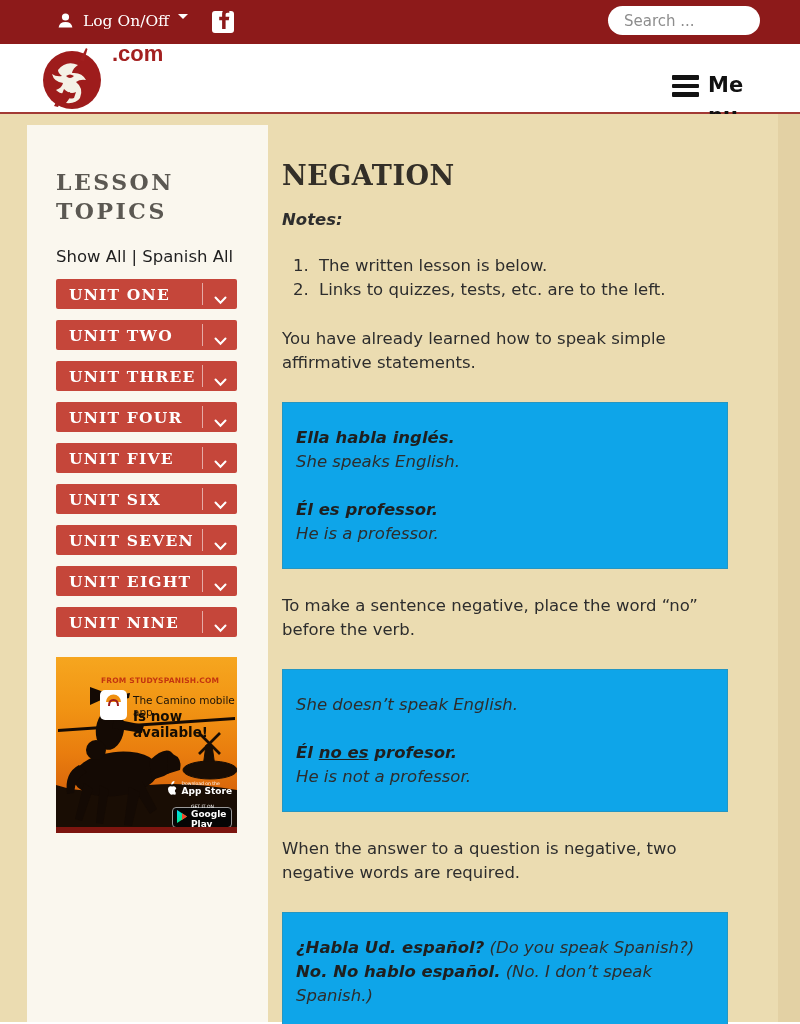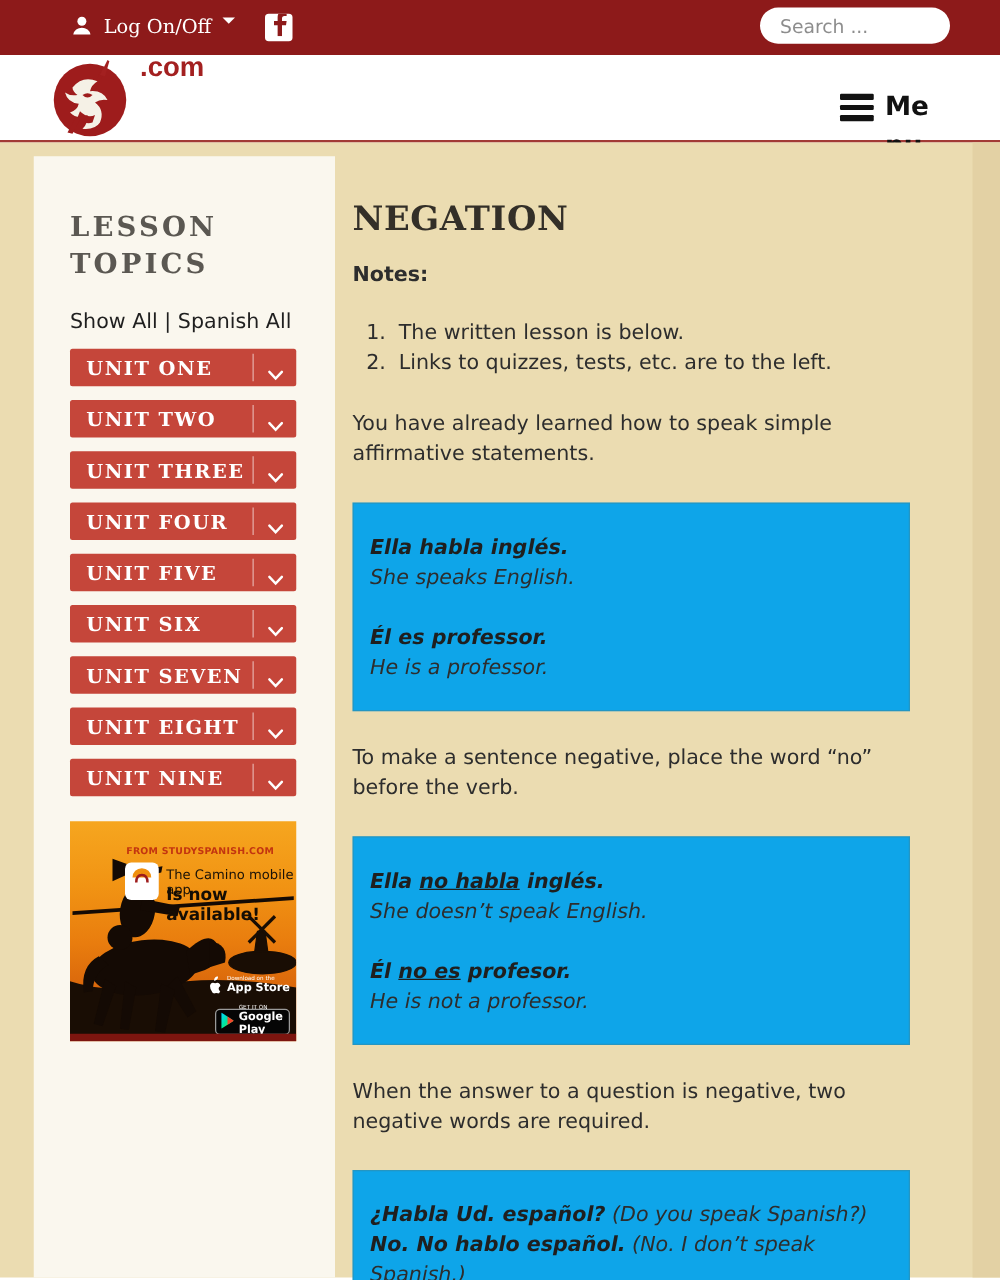--- a/index.html
+++ b/index.html
@@ -76,21 +76,21 @@
               border-radius:4px; padding-left:4px; }
   .badge-txt { margin-left:4px; line-height:1.1; }
   .badge-small { font-size:4.5px; color:#fff; display:block; }
   .badge-big { font-size:9px; font-weight:700; color:#fff; display:block; }
   .ad-bottom { position:absolute; left:0; bottom:0; width:100%; height:6px; background:#7c150f; }
 
   
   .main { position:absolute; left:282px; top:0; width:446px; padding-top:46px; color:#2d2d2d; }
   .page-title { font-family:"DejaVu Serif", serif; font-weight:700; font-size:27px; color:#332f28;
                 letter-spacing:.5px; }
-  .notes-label { margin-top:19px; font-weight:700; font-size:16.5px; }
+  .notes-label { margin-top:19px; font-weight:700; font-size:16.5px;font-style:italic; }
   .notes-list { margin:25px 0 0 0; padding-left:32px; font-size:16.5px; line-height:24px; }
   .notes-list li { padding-left:5px; }
   .para { margin-top:25px; font-size:16.5px; line-height:24px; }
   .example-box { margin-top:27px; background:#0ea5e9; border:1px solid rgba(120,100,55,.22);
                  padding:23px 13px 22px; font-size:16.5px; line-height:24px; }
   .es-line { font-weight:700; font-style:italic; color:#1f1f1f; }
   .en-line { font-style:italic; color:#2d2d2d; }
   .en-inline { font-weight:400; font-style:italic; color:#2d2d2d; }
   .box-gap { height:24px; }
   .u { text-decoration:underline; }
@@ -321,21 +321,20 @@
         <div class="es-line">Ella habla inglés.</div>
         <div class="en-line">She speaks English.</div>
         <div class="box-gap"></div>
         <div class="es-line">Él es professor.</div>
         <div class="en-line">He is a professor.</div>
       </div>
 
       <p class="para">To make a sentence negative, place the word “no” before the verb.</p>
 
       <div class="example-box">
-        <div class="es-line"><span>Ella </span><span class="u">no habla</span><span> inglés.</span></div>
         <div class="en-line">She doesn’t speak English.</div>
         <div class="box-gap"></div>
         <div class="es-line"><span>Él </span><span class="u">no es</span><span> profesor.</span></div>
         <div class="en-line">He is not a professor.</div>
       </div>
 
       <p class="para">When the answer to a question is negative, two negative words are required.</p>
 
       <div class="example-box">
         <div class="es-line"><span>¿Habla Ud. español?</span><span class="en-inline"> (Do you speak Spanish?)</span></div>

